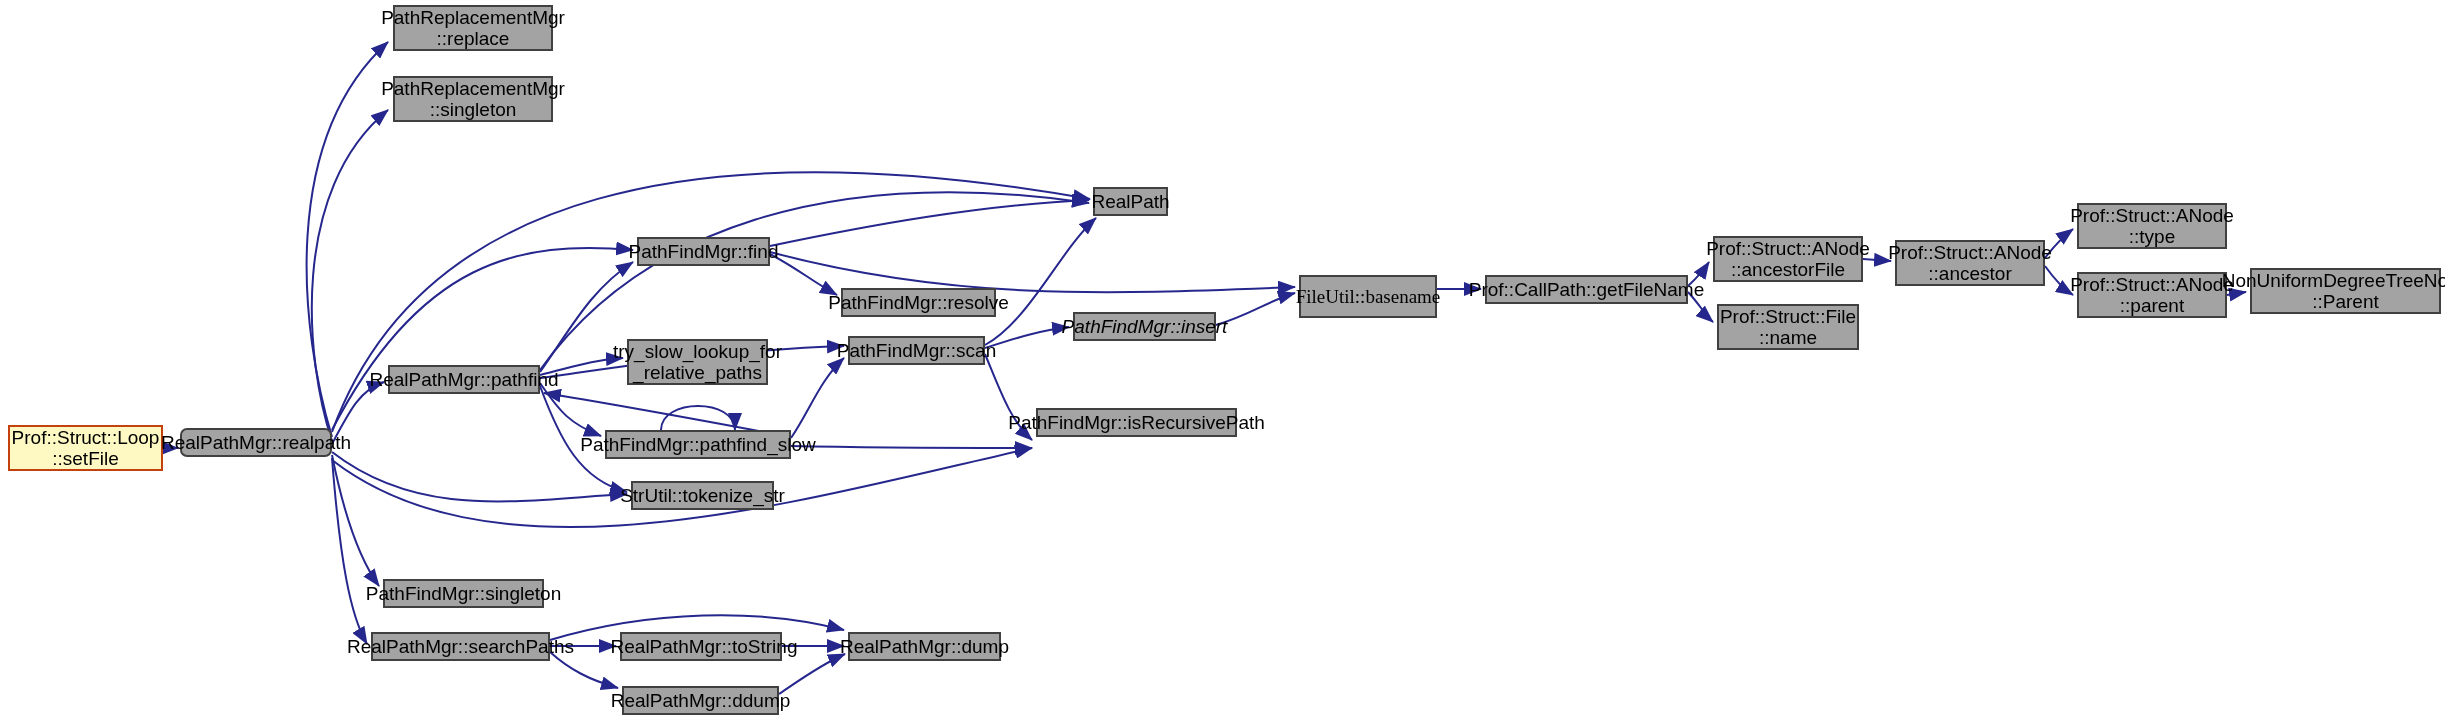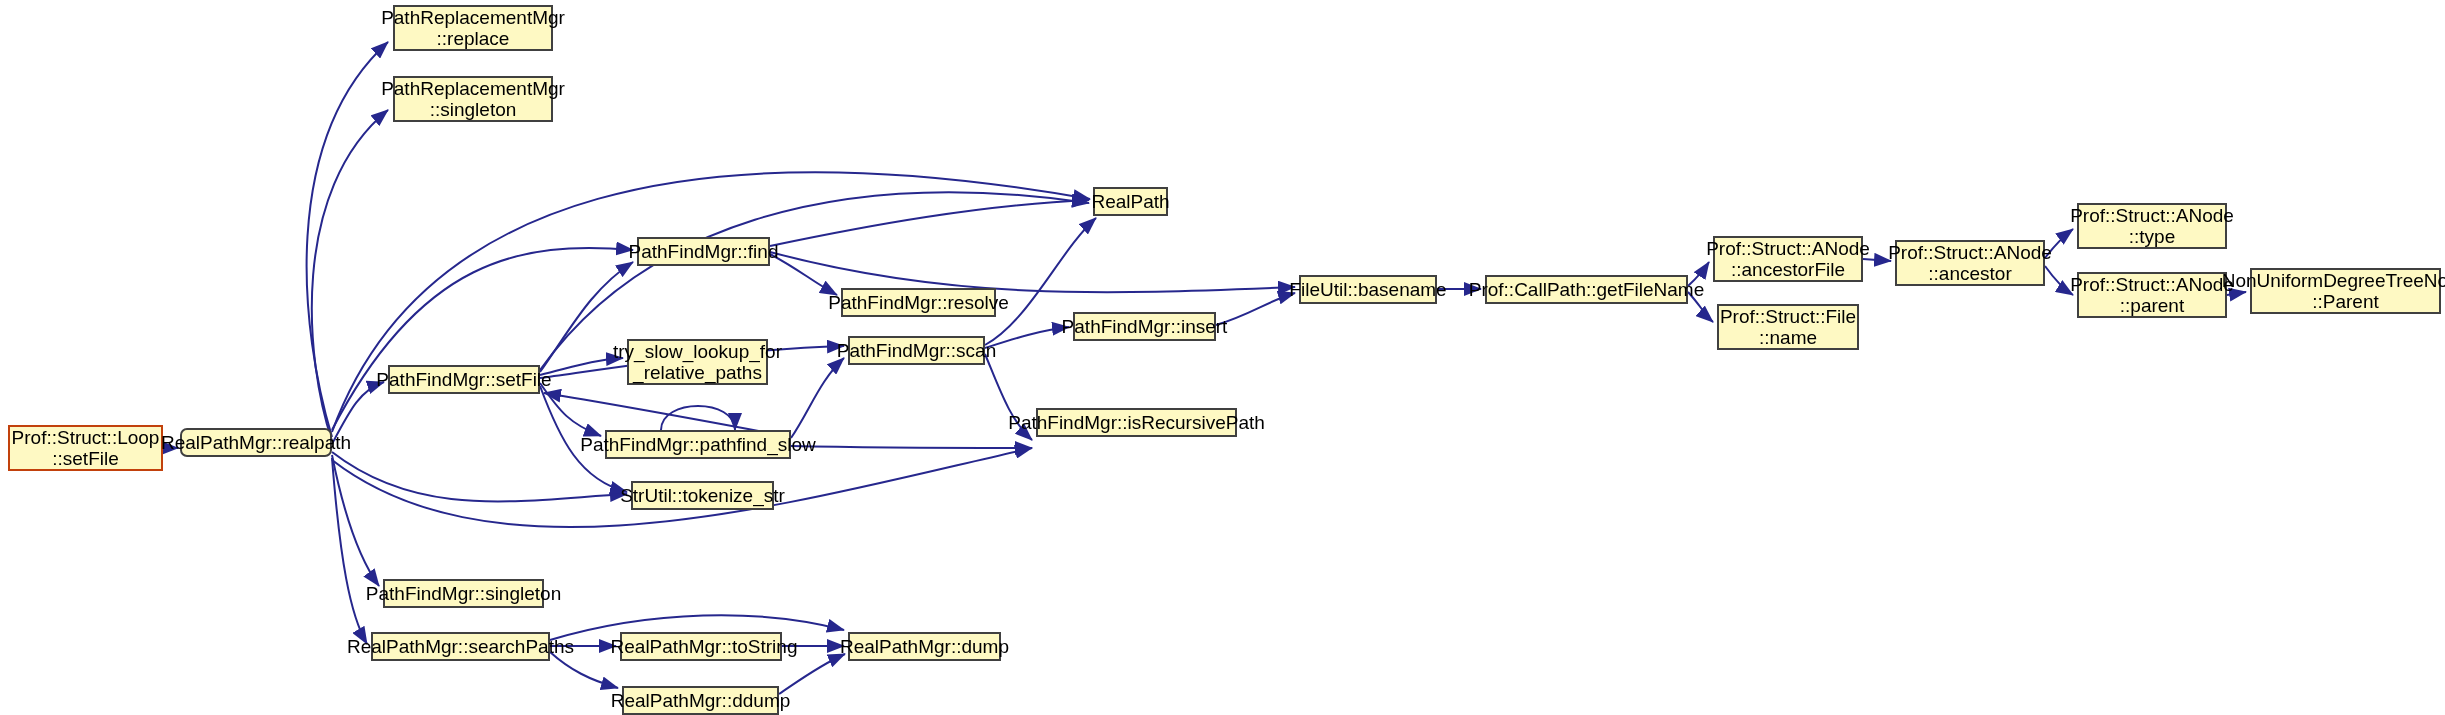--- a/index.html
+++ b/index.html
@@ -14,21 +14,21 @@
   #edges{
     position:absolute;
     left:0; top:0;
     width:2445px;
     height:715px;
     pointer-events:none;
   }
   .node{
     position:absolute;
     box-sizing:border-box;
-    background:#fef9c3;
+    background:#a3a3a3;
     border:1px solid #404040;
     color:#000000;
     display:flex;
     align-items:center;
     justify-content:center;
     text-align:center;
     font-size:19px;
     line-height:1.12;
     letter-spacing:0px;
     white-space:pre-line;
@@ -96,29 +96,29 @@
       <div class="node filled" style="left: 8px; top: 425px; width: 155px; height: 46px;">Prof::Struct::Loop
 ::setFile</div>
       <div class="node thick" style="left: 180px; top: 428px; width: 152px; height: 29px; border-radius: 7px;">RealPathMgr::realpath</div>
       <div class="node thick" style="left: 393px; top: 5px; width: 160px; height: 46px;">PathReplacementMgr
 ::replace</div>
       <div class="node thick" style="left: 393px; top: 76px; width: 160px; height: 46px;">PathReplacementMgr
 ::singleton</div>
       <div class="node thick" style="left: 1093px; top: 187px; width: 75px; height: 29px;">RealPath</div>
       <div class="node thick" style="left: 637px; top: 237px; width: 133px; height: 29px;">PathFindMgr::find</div>
       <div class="node thick" style="left: 841px; top: 288px; width: 155px; height: 29px;">PathFindMgr::resolve</div>
-      <div class="node thick" style="left: 1073px; top: 312px; width: 143px; height: 29px;">PathFindMgr::insert</div>
-      <div class="node thick" style="left: 388px; top: 365px; width: 152px; height: 29px;">PathFindMgr::setFile</div>
+      <div class="node thick" style="left: 1073px; top: 312px; width: 143px; height: 29px; font-style: italic;">PathFindMgr::insert</div>
+      <div class="node thick" style="left: 388px; top: 365px; width: 152px; height: 29px;">RealPathMgr::pathfind</div>
       <div class="node thick" style="left: 627px; top: 339px; width: 141px; height: 46px;">try_slow_lookup_for
 _relative_paths</div>
       <div class="node thick" style="left: 848px; top: 336px; width: 137px; height: 29px;">PathFindMgr::scan</div>
       <div class="node thick" style="left: 605px; top: 430px; width: 186px; height: 29px; text-align: center;">PathFindMgr::pathfind_slow</div>
       <div class="node thick" style="left: 1036px; top: 408px; width: 201px; height: 29px;">PathFindMgr::isRecursivePath</div>
       <div class="node thick" style="left: 631px; top: 481px; width: 143px; height: 29px;">StrUtil::tokenize_str</div>
-      <div class="node thick" style="left: 1299px; top: 275px; width: 138px; height: 29px;">FileUtil::basename</div>
+      <div class="node thick" style="left: 1299px; top: 275px; width: 138px; height: 43px; font-family: Liberation Serif, serif;">FileUtil::basename</div>
       <div class="node thick" style="left: 1485px; top: 275px; width: 203px; height: 29px;">Prof::CallPath::getFileName</div>
       <div class="node thick" style="left: 1713px; top: 236px; width: 150px; height: 46px;">Prof::Struct::ANode
 ::ancestorFile</div>
       <div class="node thick" style="left: 1717px; top: 304px; width: 142px; height: 46px;">Prof::Struct::File
 ::name</div>
       <div class="node thick" style="left: 1895px; top: 240px; width: 150px; height: 46px;">Prof::Struct::ANode
 ::ancestor</div>
       <div class="node thick" style="left: 2077px; top: 203px; width: 150px; height: 46px;">Prof::Struct::ANode
 ::type</div>
       <div class="node thick" style="left: 2077px; top: 272px; width: 150px; height: 46px;">Prof::Struct::ANode

